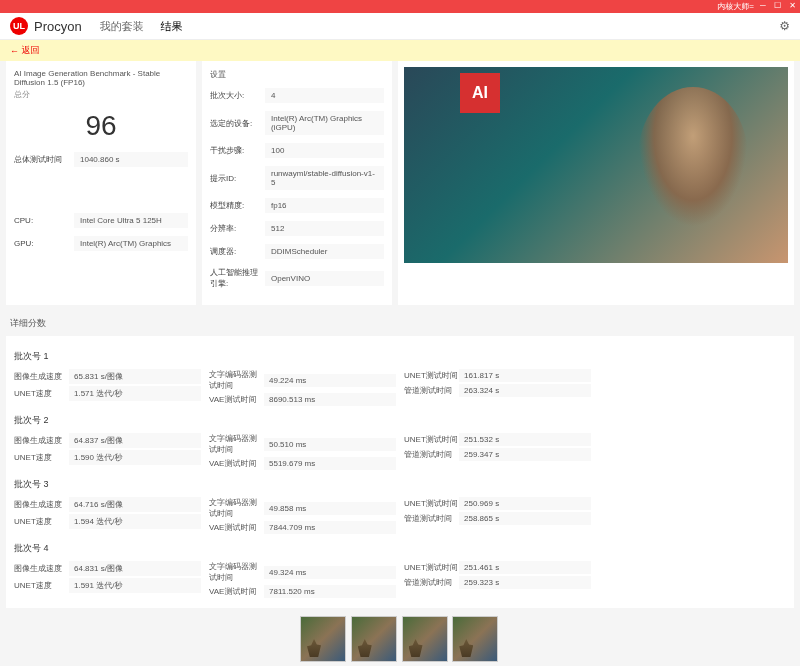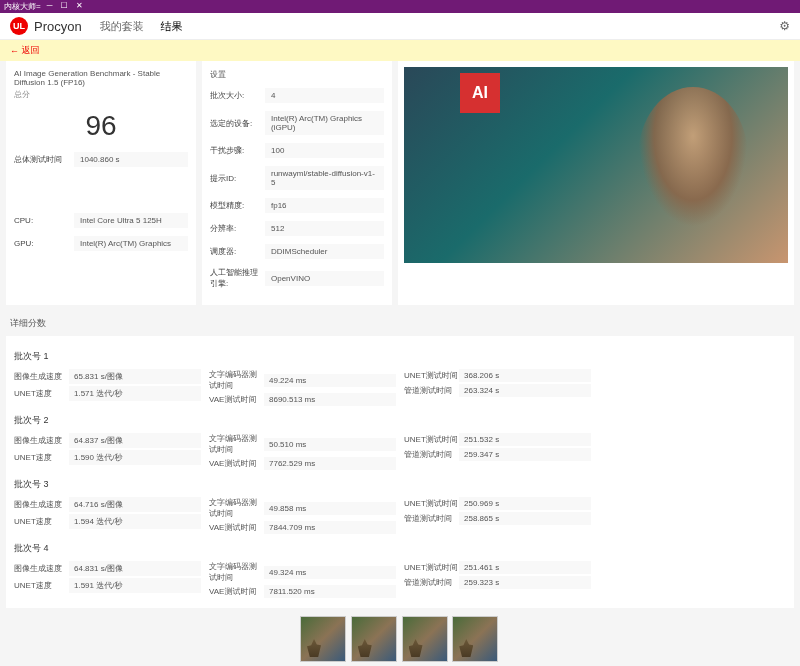--- a/index.html
+++ b/index.html
@@ -1,17 +1,17 @@
 <!DOCTYPE html>
 <html><head>
 <meta charset="utf-8">
 <style>
 * { margin:0; padding:0; box-sizing:border-box; font-family:'Segoe UI',Arial,sans-serif; }
 body { background:#f5f5f5; font-size:10px; color:#333; width:800px; }
-.titlebar { background:#701a75; color:#fff; font-size:8px; padding:1px 4px; display:flex; justify-content:flex-start; }
+.titlebar { background:#ef4444; color:#fff; font-size:8px; padding:1px 4px; display:flex; justify-content:flex-end; }
 .titlebar .ctrls span { margin-left:6px; cursor:pointer; }
 .header { background:#fff; display:flex; align-items:center; padding:4px 10px; border-bottom:1px solid #eee; }
 .logo { width:18px; height:18px; border-radius:50%; background:#e00; color:#fff; display:flex; align-items:center; justify-content:center; font-size:9px; font-weight:bold; margin-right:6px; }
 .brand { font-size:13px; font-weight:500; margin-right:18px; }
 .tabs span { font-size:11px; margin-right:14px; cursor:pointer; color:#666; }
 .tabs span.active { color:#000; font-weight:500; }
 .gear { margin-left:auto; font-size:12px; cursor:pointer; color:#666; }
 .back { background:#fef9c3; padding:4px 10px; font-size:9px; color:#e00; cursor:pointer; }
 .main { display:flex; gap:6px; padding:0 6px 6px; background:#f5f5f5; }
 .card { background:#fff; padding:8px; }
@@ -152,21 +152,21 @@
             <div class="dv">49.224 ms</div>
           </div>
       <div class="drow">
             <div class="dl">VAE测试时间</div>
             <div class="dv">8690.513 ms</div>
           </div>
     </div>
     <div class="col">
       <div class="drow">
             <div class="dl">UNET测试时间</div>
-            <div class="dv">368.206 s</div>
+            <div class="dv">161.817 s</div>
           </div>
       <div class="drow">
             <div class="dl">管道测试时间</div>
             <div class="dv">263.324 s</div>
           </div>
     </div>
     <div class="col"></div>
   </div>
     </div>
     <div>
@@ -182,21 +182,21 @@
             <div class="dv">1.590 迭代/秒</div>
           </div>
     </div>
     <div class="col">
       <div class="drow">
             <div class="dl">文字编码器测试时间</div>
             <div class="dv">50.510 ms</div>
           </div>
       <div class="drow">
             <div class="dl">VAE测试时间</div>
-            <div class="dv">7762.529 ms</div>
+            <div class="dv">5519.679 ms</div>
           </div>
     </div>
     <div class="col">
       <div class="drow">
             <div class="dl">UNET测试时间</div>
             <div class="dv">251.532 s</div>
           </div>
       <div class="drow">
             <div class="dl">管道测试时间</div>
             <div class="dv">259.347 s</div>

